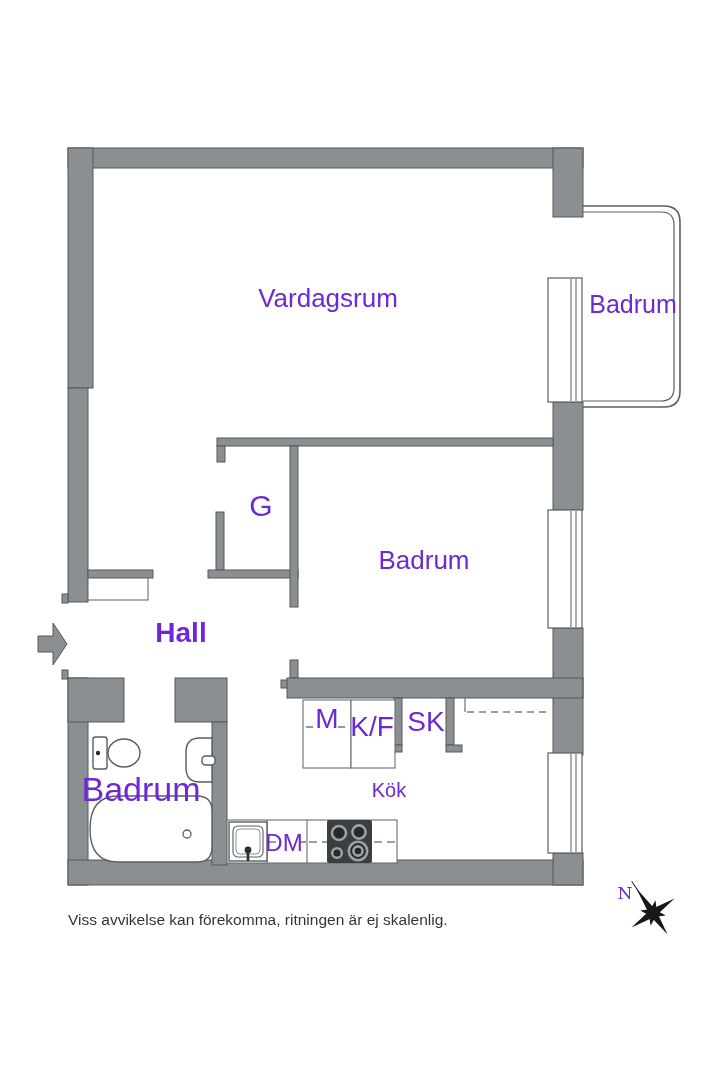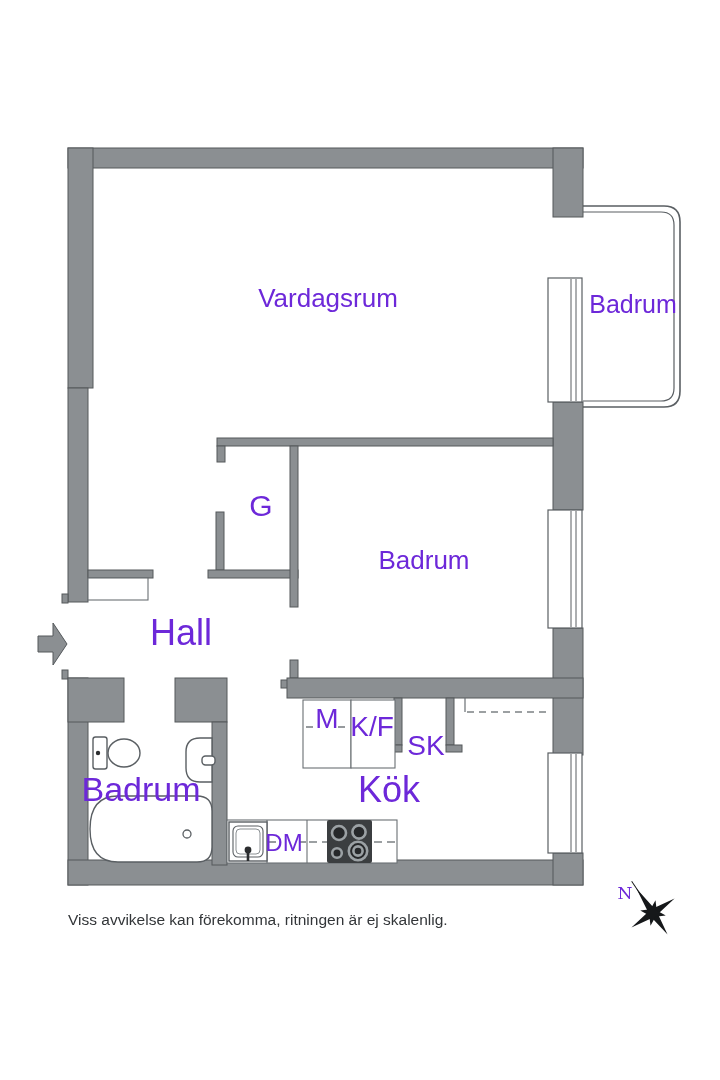--- a/index.html
+++ b/index.html
@@ -146,25 +146,25 @@
     <line x1="0" y1="0" x2="-27" y2="-27" stroke="#16181a" stroke-width="1"></line>
     <path d="M18.4,-18.4 L0,-5 L-21.2,-21.2 L-5,0 L-18.4,18.4 L0,5 L18.4,18.4 L5,0 Z"></path>
     <path d="M0,-13 L3.2,-3.2 L13,0 L3.2,3.2 L0,13 L-3.2,3.2 L-13,0 L-3.2,-3.2 Z"></path>
   </g>
 </svg>
 
   <div class="lbl" style="left:328px;top:298px;font-size:26px;">Vardagsrum</div>
   <div class="lbl" style="left:633px;top:304px;font-size:25px;">Badrum</div>
   <div class="lbl" style="left:261px;top:506px;font-size:30px;">G</div>
   <div class="lbl" style="left:424px;top:560px;font-size:26px;">Badrum</div>
-  <div class="lbl" style="left:181px;top:633px;font-size:36px;">Hall</div>
+  <div class="lbl" style="left:181px;top:633px;font-size:28px;font-weight:bold;">Hall</div>
   <div class="lbl" style="left:141px;top:789px;font-size:34px;">Badrum</div>
-  <div class="lbl" style="left:389px;top:790px;font-size:36px;">Kök</div>
+  <div class="lbl" style="left:389px;top:790px;font-size:20px;">Kök</div>
 
   <div class="lbl" style="left:327px;top:719px;font-size:28px;">M</div>
   <div class="lbl" style="left:372px;top:727px;font-size:28px;">K/F</div>
-  <div class="lbl" style="left:426px;top:722px;font-size:28px;margin-top:24px;">SK</div>
+  <div class="lbl" style="left:426px;top:722px;font-size:28px;">SK</div>
   <div class="lbl" style="left:284px;top:843px;font-size:24px;">DM</div>
 
   <div class="lbl nlbl" style="left:625px;top:893px;font-size:17px;">N</div>
 
   <div class="disc" style="left:68px;top:911px;font-size:15.5px;">Viss avvikelse kan förekomma, ritningen är ej skalenlig.</div>
 </div>
 
 </body></html>

